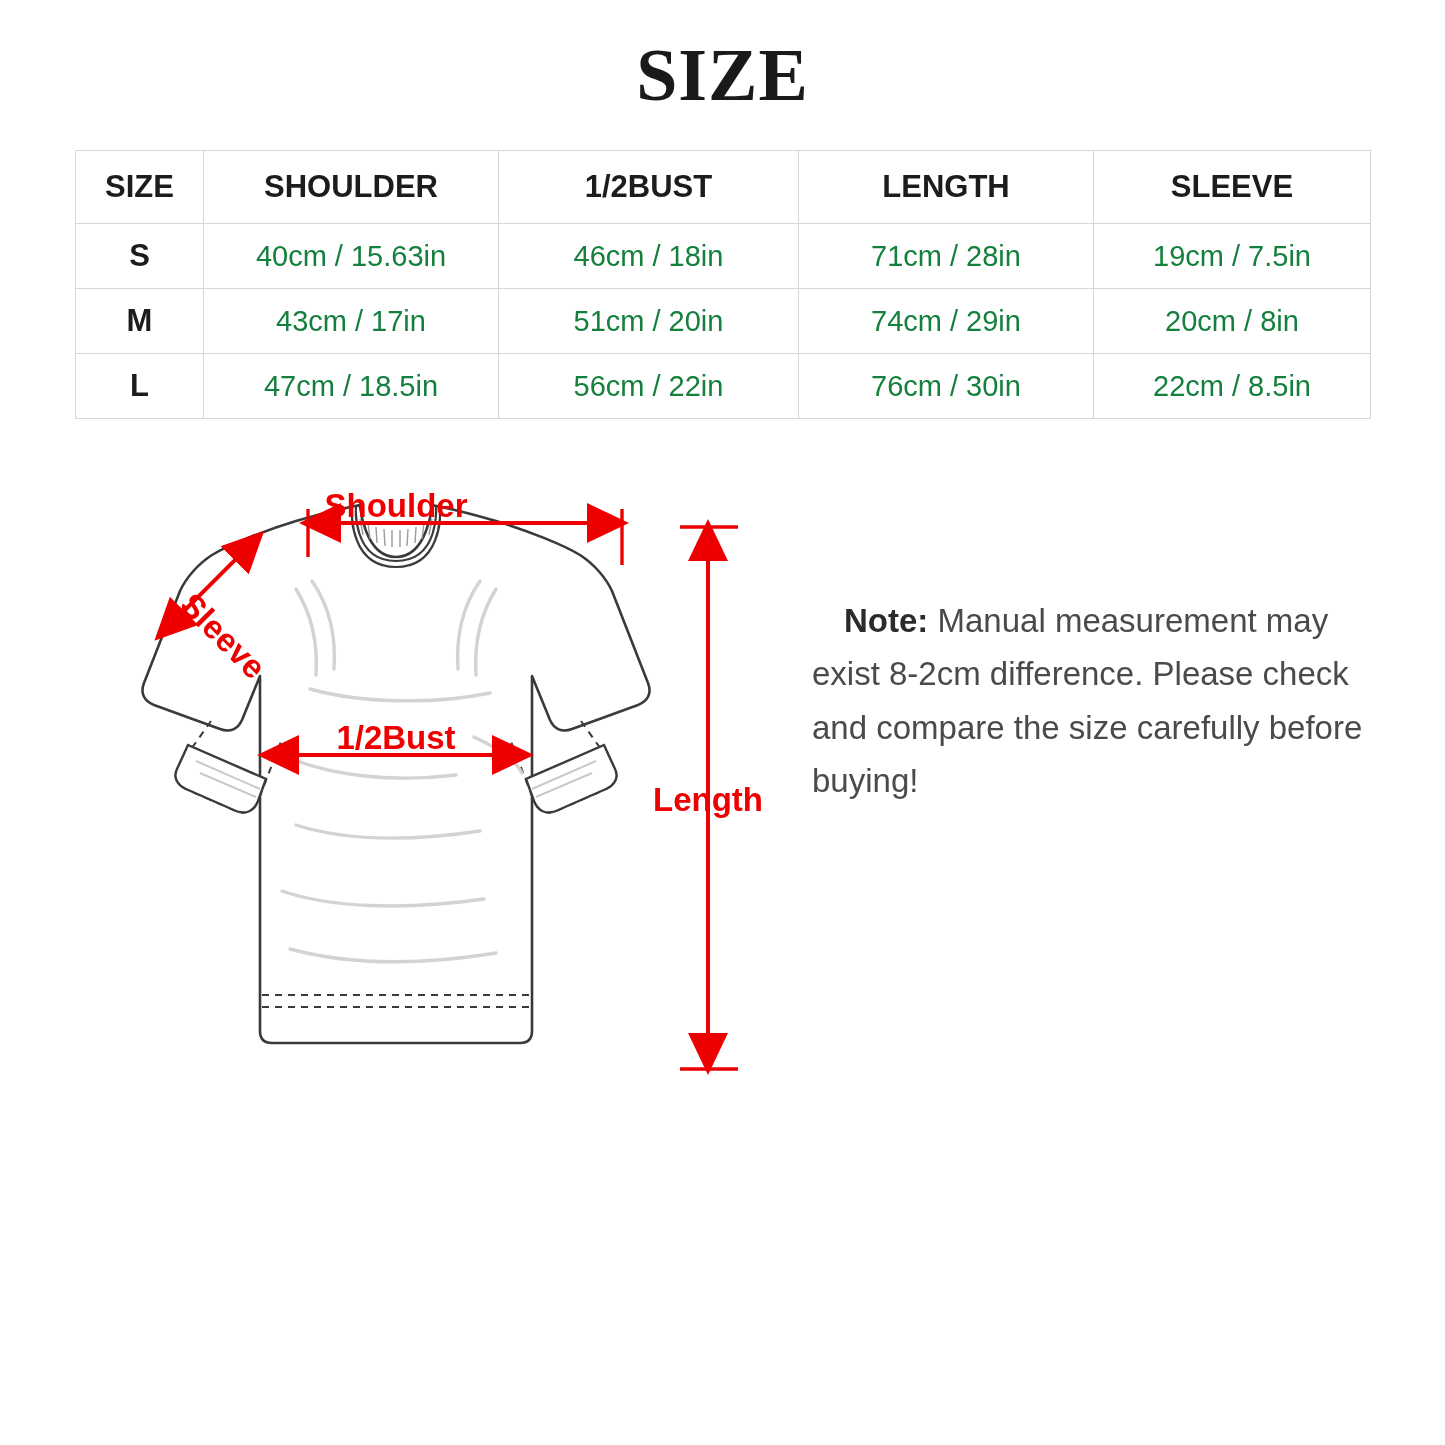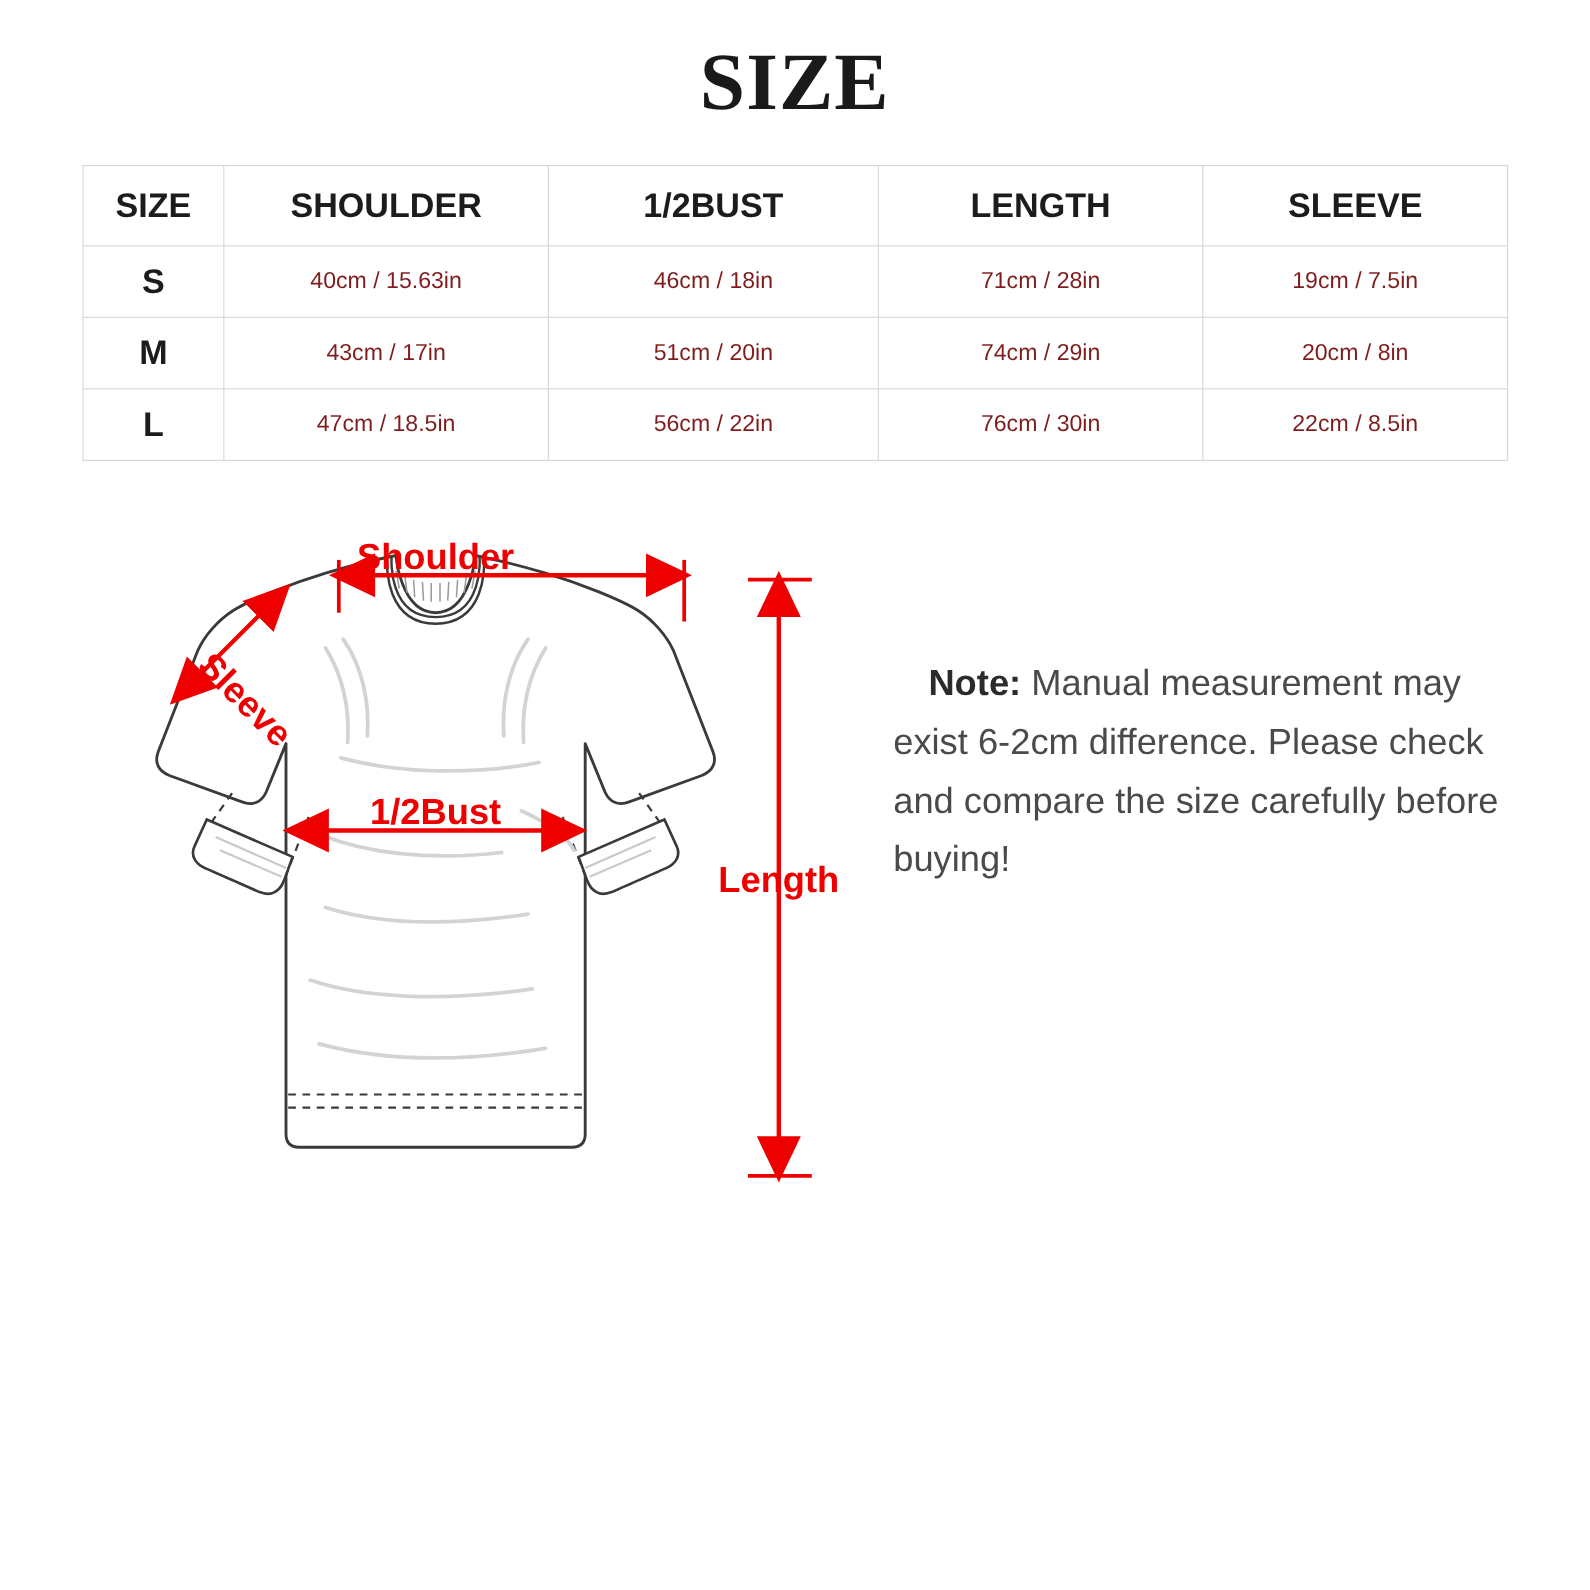--- a/index.html
+++ b/index.html
@@ -50,23 +50,23 @@
     font-weight: 700;
     color: #1c1c1c;
     height: 72px;
   }
   table.size-table tbody td.size-cell {
     font-size: 31px;
     font-weight: 700;
     color: #1c1c1c;
   }
   table.size-table tbody td.val-cell {
-    font-size: 21px;
+    font-size: 29px;
     font-weight: 400;
-    color: #7f1d1d;
+    color: #15803d;
   }
   col.c-size   { width: 128px; }
   col.c-sh     { width: 295px; }
   col.c-bust   { width: 300px; }
   col.c-len    { width: 295px; }
   col.c-sleeve { width: 277px; }
 
   
   .lower {
     position: relative;
@@ -246,16 +246,16 @@
     <line x1="205" y1="316" x2="468" y2="316" stroke="#ee0000" stroke-width="4" marker-start="url(#arrL)" marker-end="url(#arrR)"></line>
     <text x="336" y="310" fill="#ee0000" font-size="33" font-weight="700" font-family="Liberation Sans, sans-serif" text-anchor="middle">1/2Bust</text>
 
     <line x1="648" y1="88" x2="648" y2="630" stroke="#ee0000" stroke-width="4" marker-start="url(#arrL)" marker-end="url(#arrR)"></line>
     <line x1="620" y1="88" x2="678" y2="88" stroke="#ee0000" stroke-width="3.4"></line>
     <line x1="620" y1="630" x2="678" y2="630" stroke="#ee0000" stroke-width="3.4"></line>
     <text x="648" y="372" fill="#ee0000" font-size="33" font-weight="700" font-family="Liberation Sans, sans-serif" text-anchor="middle">Length</text>
   </svg>
 
   <div class="note">
-    <b>Note:</b><span> Manual measurement may exist 6-2cm difference. Please check and compare the size carefully before buying!</span>
+    <b>Note:</b><span> Manual measurement may exist 8-2cm difference. Please check and compare the size carefully before buying!</span>
   </div>
 
 </div>
 
 </body></html>

